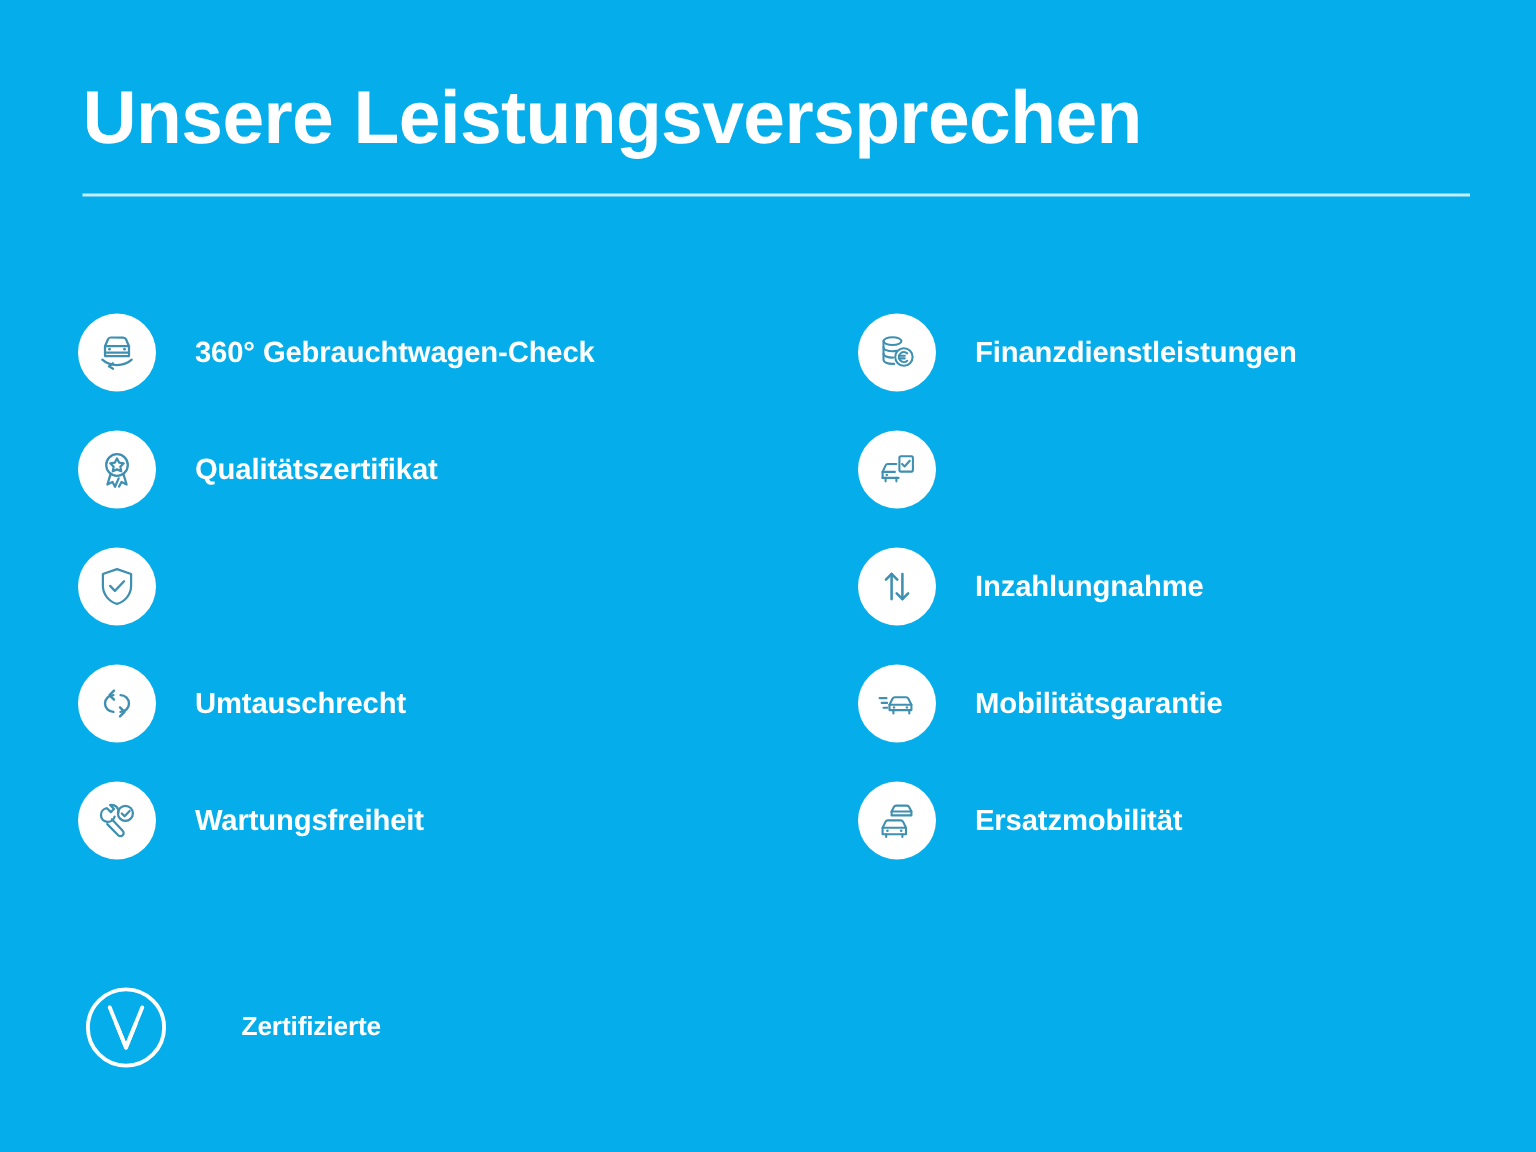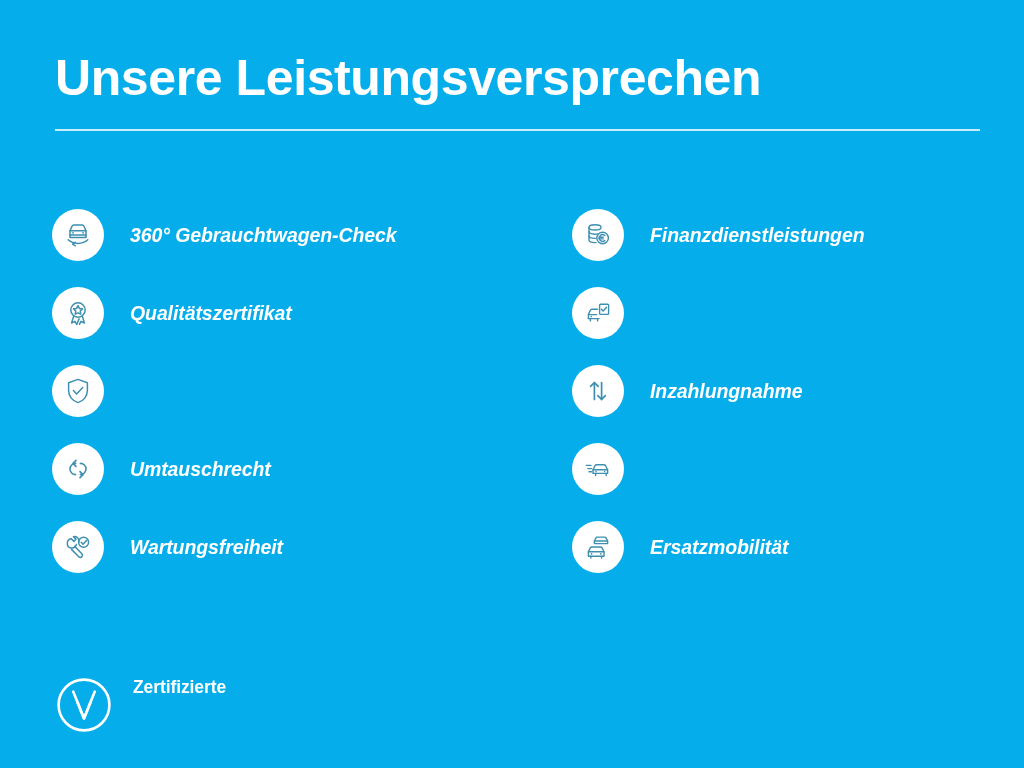--- a/index.html
+++ b/index.html
@@ -53,32 +53,33 @@
     box-shadow:0 0 0 0 rgba(0,0,0,0);
   }
   .icon-circle svg { display:block; }
   .row-label {
     margin-left:26px;
     font-size:19.5px;
     font-weight:700;
     color:#FFFFFF;
     letter-spacing:-0.1px;
     white-space:nowrap;
-    font-style:italic;
   }
 
   
   .right-rows { position:absolute; left:572px; top:196px; }
   .left-rows  { position:absolute; left:52px;  top:196px; }
 
   
   .brand {
     position:absolute;
-    left:55px; top:676px;
+    left:55px; top:656px;
     display:flex;
+    align-items:center;
+    gap:28px;
   }
   .vw-logo { width:58px; height:58px; flex:0 0 58px; }
   .brand-text {
     margin-left:20px;
     font-size:17.5px;
     font-weight:700;
     color:#FFFFFF;
     line-height:1.32;
     letter-spacing:-0.1px;
   }
@@ -204,20 +205,21 @@
       <span class="icon-circle">
         <svg width="34" height="34" viewBox="0 0 34 34" fill="none" stroke="#3E8FB0" stroke-width="1.4" stroke-linecap="round" stroke-linejoin="round">
           <path d="M12 21.4v-3.6l2-4a1.8 1.8 0 0 1 1.6-1h7.4a1.8 1.8 0 0 1 1.6 1l2 4v3.6z"></path>
           <path d="M12 17.8h14.6"></path>
           <circle cx="15" cy="19.6" r="0.8" fill="#3E8FB0" stroke="none"></circle>
           <circle cx="23.6" cy="19.6" r="0.8" fill="#3E8FB0" stroke="none"></circle>
           <path d="M14.6 21.4v2.2M25.2 21.4v2.2"></path>
           <path d="M10 13.4H5.4M10.4 16.6H6.8M10.6 19.8H8"></path>
         </svg>
       </span>
+      <span class="row-label">Mobilitätsgarantie</span>
     </div>
 
     <div class="row">
       <span class="icon-circle">
         <svg width="34" height="34" viewBox="0 0 34 34" fill="none" stroke="#3E8FB0" stroke-width="1.4" stroke-linecap="round" stroke-linejoin="round">
           <path d="M13.4 13.6V11l1.6-3.1a1.5 1.5 0 0 1 1.35-.82h7.3a1.5 1.5 0 0 1 1.35.82L26.6 11v2.6z"></path>
           <path d="M13.4 11h13.2"></path>
           <path d="M7.4 26.2v-4.4l1.9-3.9a1.7 1.7 0 0 1 1.55-.96h8.7a1.7 1.7 0 0 1 1.55.96l1.9 3.9v4.4z"></path>
           <path d="M7.4 21.8h15.6"></path>
           <circle cx="10.6" cy="23.8" r="0.85" fill="#3E8FB0" stroke="none"></circle>

